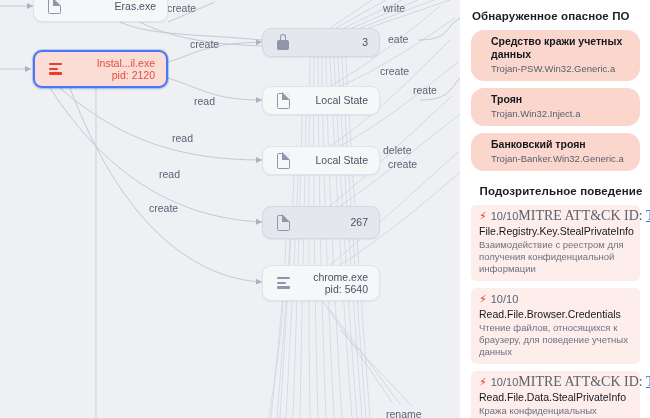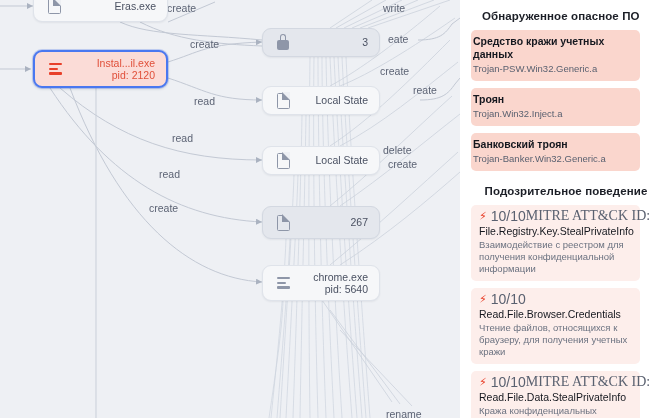--- a/index.html
+++ b/index.html
@@ -61,40 +61,40 @@
   }
 
   
   #side-panel{
     position:absolute;left:460px;top:0;width:190px;height:418px;
     background:#ffffff;overflow:hidden;
     padding:0;box-sizing:border-box;
   }
   .panel-title{
     font-size:11.5px;font-weight:bold;color:#1b1e26;
-    margin:10px 0 8px 22px;letter-spacing:.1px;
+    margin:10px 0 8px 12px;letter-spacing:.1px;
   }
   .panel-title.second{margin-top:14px;text-align:center;}
 
   .mal-card{
     margin:0 10px 7px 11px;
-    background:#fad6cd;border-radius:5px;
-    padding:5px 8px 6px 2px;box-sizing:border-box;
+    background:#fad6cd;border-radius:13px;
+    padding:5px 8px 6px 20px;box-sizing:border-box;
   }
   .mal-name{font-size:10.5px;font-weight:bold;color:#15181f;line-height:13px;}
   .mal-id{font-size:9.5px;color:#5a6170;line-height:13px;margin-top:1px;}
 
   .beh-card{
     margin:0 10px 7px 11px;
     background:#fdeeeb;border-radius:5px;
     padding:5px 8px 6px 8px;box-sizing:border-box;
   }
   .beh-head{display:flex;align-items:center;font-size:9.5px;line-height:12px;}
   .bolt{color:#e8402a;font-size:11px;margin-right:4px;line-height:11px;}
-  .beh-score{color:#5a6170;font-size:14px;text-align:center;}
+  .beh-score{color:#5a6170;font-size:11px;text-align:center;}
   .beh-mitre{margin-left:auto;color:#5a6170;font-size:14px;white-space:nowrap;font-family:Liberation Serif, serif;}
   .beh-mitre a{color:#2f6fe0;text-decoration:underline;}
   .beh-tech{font-size:10.5px;color:#15181f;line-height:14px;margin-top:2px;}
   .beh-desc{font-size:9.5px;color:#6b7280;line-height:12px;margin-top:1px;}
 </style>
 </head>
 <body>
 
 <div id="root">
 
@@ -287,21 +287,21 @@
       <div class="beh-tech">File.Registry.Key.StealPrivateInfo</div>
       <div class="beh-desc">Взаимодействие с реестром для получения конфиденциальной информации</div>
     </div>
 
     <div class="beh-card">
       <div class="beh-head">
         <span class="bolt">⚡</span>
         <span class="beh-score">10/10</span>
       </div>
       <div class="beh-tech">Read.File.Browser.Credentials</div>
-      <div class="beh-desc">Чтение файлов, относящихся к браузеру, для получения учетных кражи</div>
+      <div class="beh-desc">Чтение файлов, относящихся к браузеру, для поведение учетных данных</div>
     </div>
 
     <div class="beh-card">
       <div class="beh-head">
         <span class="bolt">⚡</span>
         <span class="beh-score">10/10</span>
         <span class="beh-mitre"><span>MITRE ATT&amp;CK ID:</span> <a href="#">T1552</a></span>
       </div>
       <div class="beh-tech">Read.File.Data.StealPrivateInfo</div>
       <div class="beh-desc">Кража конфиденциальных данных</div>

